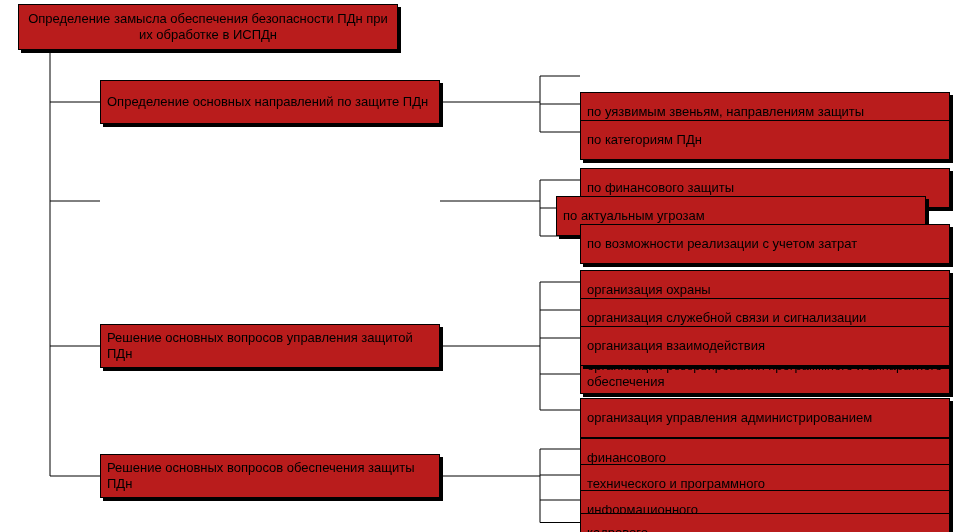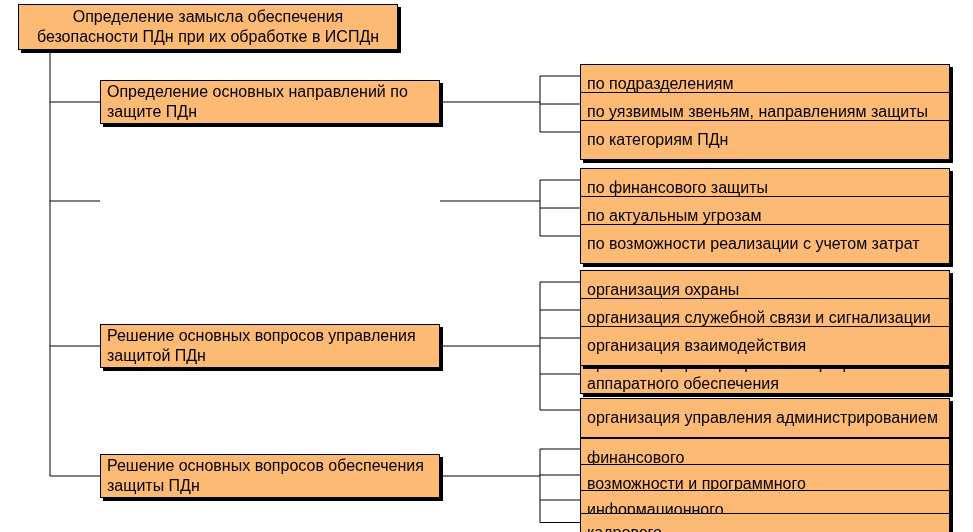--- a/index.html
+++ b/index.html
@@ -1,17 +1,17 @@
 <!DOCTYPE html>
 <html><head>
 <meta charset="utf-8">
 <style>
   html,body{margin:0;padding:0;background:#fff;font-family:Arial,Helvetica,sans-serif;color:#000}
   #diagram{position:relative;width:973px;height:532px}
-  .box{position:absolute;border:1px solid #000;background:#fdba74;box-shadow:3px 3px 0 #000;padding:19px 6px;font-size:16px;line-height:1.25;box-sizing:border-box;display:flex;align-items:center}
+  .box{position:absolute;border:1px solid #000;background:#b91c1c;box-shadow:3px 3px 0 #000;padding:19px 6px;font-size:13px;line-height:1.25;box-sizing:border-box;display:flex;align-items:center}
   .box.center{text-align:center;justify-content:center}
   svg{position:absolute;left:0;top:0;width:973px;height:532px}
   svg line{stroke:#000;stroke-width:1}
 </style>
 </head>
 <body>
 
 <div id="diagram">
 
   <svg id="connectors">
@@ -42,37 +42,36 @@
       <line x1="540" y1="449" x2="580" y2="449"></line>
       <line x1="540" y1="475" x2="580" y2="475"></line>
       <line x1="540" y1="500" x2="580" y2="500"></line>
       <line x1="540" y1="522.5" x2="580" y2="522.5"></line>
     </svg>
 
   <div class="box center" style="left:18px;top:4px;width:380px;height:46px">Определение замысла обеспечения безопасности ПДн при их обработке в ИСПДн</div>
 
   <div class="box" style="left:100px;top:80px;width:340px;height:44px">Определение основных направлений по защите ПДн</div>
 
-  <div class="box" style="left:580px;top:64px;width:370px;height:24px">по подразделениям</div>
   <div class="box" style="left:580px;top:92px;width:370px;height:24px">по уязвимым звеньям, направлениям защиты</div>
   <div class="box" style="left:580px;top:120px;width:370px;height:24px">по категориям ПДн</div>
 
 
   <div class="box" style="left:580px;top:168px;width:370px;height:24px">по финансового защиты</div>
-  <div class="box" style="left:580px;top:196px;width:370px;height:24px">по актуальным угрозам</div>
+  <div class="box" style="left:556px;top:196px;width:370px;height:24px">по актуальным угрозам</div>
   <div class="box" style="left:580px;top:224px;width:370px;height:24px">по возможности реализации с учетом затрат</div>
 
   <div class="box" style="left:100px;top:324px;width:340px;height:44px">Решение основных вопросов управления защитой ПДн</div>
 
   <div class="box" style="left:580px;top:270px;width:370px;height:24px">организация охраны</div>
   <div class="box" style="left:580px;top:298px;width:370px;height:24px">организация служебной связи и сигнализации</div>
   <div class="box" style="left:580px;top:354px;width:370px;height:40px">организация резервирования программного и аппаратного обеспечения</div>
   <div class="box" style="left:580px;top:326px;width:370px;height:24px">организация взаимодействия</div>
   <div class="box" style="left:580px;top:398px;width:370px;height:24px">организация управления администрированием</div>
 
   <div class="box" style="left:100px;top:454px;width:340px;height:44px">Решение основных вопросов обеспечения защиты ПДн</div>
 
   <div class="box" style="left:580px;top:438px;width:370px;height:22px">финансового</div>
-  <div class="box" style="left:580px;top:464px;width:370px;height:22px">возможности и программного</div>
+  <div class="box" style="left:580px;top:464px;width:370px;height:22px">технического и программного</div>
   <div class="box" style="left:580px;top:490px;width:370px;height:20px">информационного</div>
   <div class="box" style="left:580px;top:513px;width:370px;height:19px">кадрового</div>
 
 </div>
 
 </body></html>

